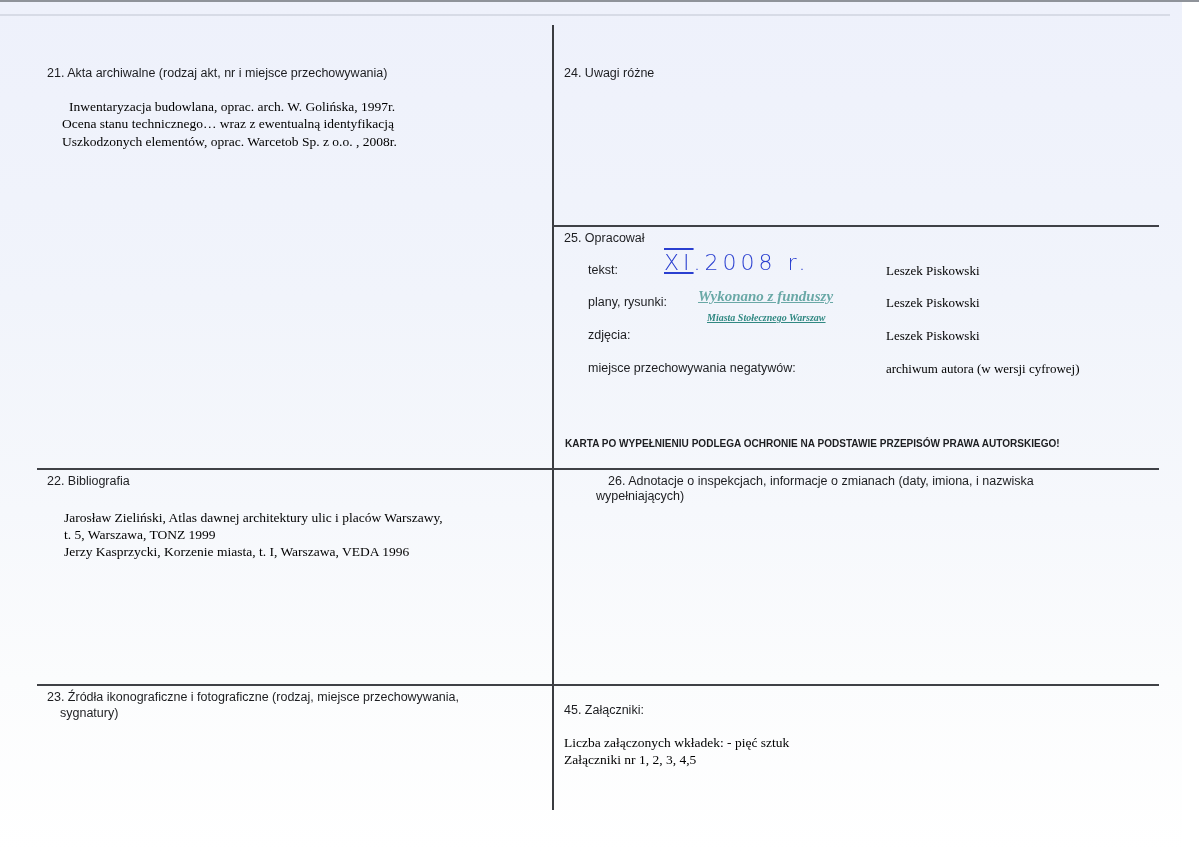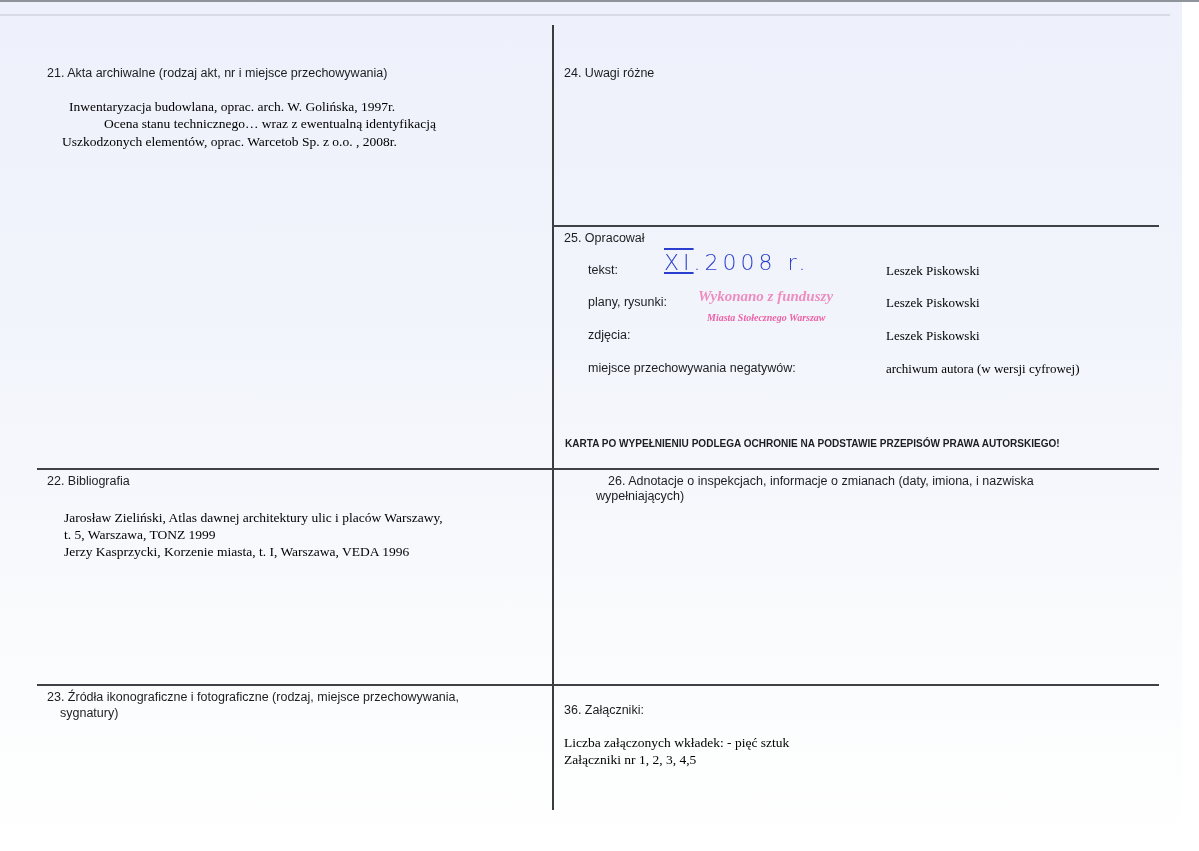--- a/index.html
+++ b/index.html
@@ -40,39 +40,39 @@
     font-weight: bold; font-size: 10.8px; color: #1c1d20; white-space: nowrap;
     transform: scaleX(0.93); transform-origin: left center;
   }
   .handwriting {
     position: absolute; font-family: "DejaVu Sans", sans-serif; color: #2a3fd0;
     font-size: 22px; letter-spacing: 4px; white-space: nowrap; font-weight: 300;
   }
   .handwriting .overline { text-decoration: overline underline; margin-top: 8px; }
   .stamp {
     position: absolute; font-family: "Liberation Serif", serif; font-style: italic;
-    font-weight: bold; color: #ec4899; white-space: nowrap; opacity: 0.85;
+    font-weight: bold; color: #0f766e; white-space: nowrap; opacity: 0.85; text-decoration: underline;
   }
 </style>
 </head>
 <body>
 
 <div class="paper"></div>
 <div class="right-strip"></div>
 <div class="top-edge"></div>
 <div class="fold"></div>
 
 <div class="vline" style="left:552px; top:25px; height:785px;"></div>
 <div class="hline" style="left:552px; top:225px; width:607px;"></div>
 <div class="hline" style="left:37px; top:468px; width:1122px;"></div>
 <div class="hline" style="left:37px; top:684px; width:1122px;"></div>
 
 <div class="label" style="left:47px; top:66px;">21. Akta archiwalne (rodzaj akt, nr i miejsce przechowywania)</div>
 <div class="serif" style="left:69px; top:99px;">Inwentaryzacja budowlana, oprac. arch. W. Golińska, 1997r.</div>
-<div class="serif" style="left:62px; top:116px;margin-left:42px;">Ocena stanu technicznego… wraz z ewentualną identyfikacją</div>
+<div class="serif" style="left:62px; top:116px;">Ocena stanu technicznego… wraz z ewentualną identyfikacją</div>
 <div class="serif" style="left:62px; top:134px;">Uszkodzonych elementów, oprac. Warcetob Sp. z o.o. , 2008r.</div>
 
 <div class="label" style="left:564px; top:66px;">24. Uwagi różne</div>
 
 <div class="label" style="left:564px; top:231px;">25. Opracował</div>
 
 <div class="label" style="left:588px; top:263px;">tekst:</div>
 <div class="label" style="left:588px; top:295px;">plany, rysunki:</div>
 <div class="label" style="left:588px; top:328px;">zdjęcia:</div>
 <div class="label" style="left:588px; top:361px;">miejsce przechowywania negatywów:</div>
@@ -95,15 +95,15 @@
 <div class="serif" style="left:64px; top:510px;">Jarosław Zieliński, Atlas dawnej architektury ulic i placów Warszawy,</div>
 <div class="serif" style="left:64px; top:527px;">t. 5, Warszawa, TONZ 1999</div>
 <div class="serif" style="left:64px; top:544px;">Jerzy Kasprzycki, Korzenie miasta, t. I, Warszawa, VEDA 1996</div>
 
 <div class="label" style="left:564px; top:474px;margin-left:44px;">26. Adnotacje o inspekcjach, informacje o zmianach (daty, imiona, i nazwiska</div>
 <div class="label" style="left:577px; top:489px;margin-left:19px;">wypełniających)</div>
 
 <div class="label" style="left:47px; top:690px;">23. Źródła ikonograficzne i fotograficzne (rodzaj, miejsce przechowywania,</div>
 <div class="label" style="left:60px; top:706px;">sygnatury)</div>
 
-<div class="label" style="left:564px; top:703px;">36. Załączniki:</div>
+<div class="label" style="left:564px; top:703px;">45. Załączniki:</div>
 <div class="serif" style="left:564px; top:735px;">Liczba załączonych wkładek: - pięć sztuk</div>
 <div class="serif" style="left:564px; top:752px;">Załączniki nr 1, 2, 3, 4,5</div>
 
 </body></html>

